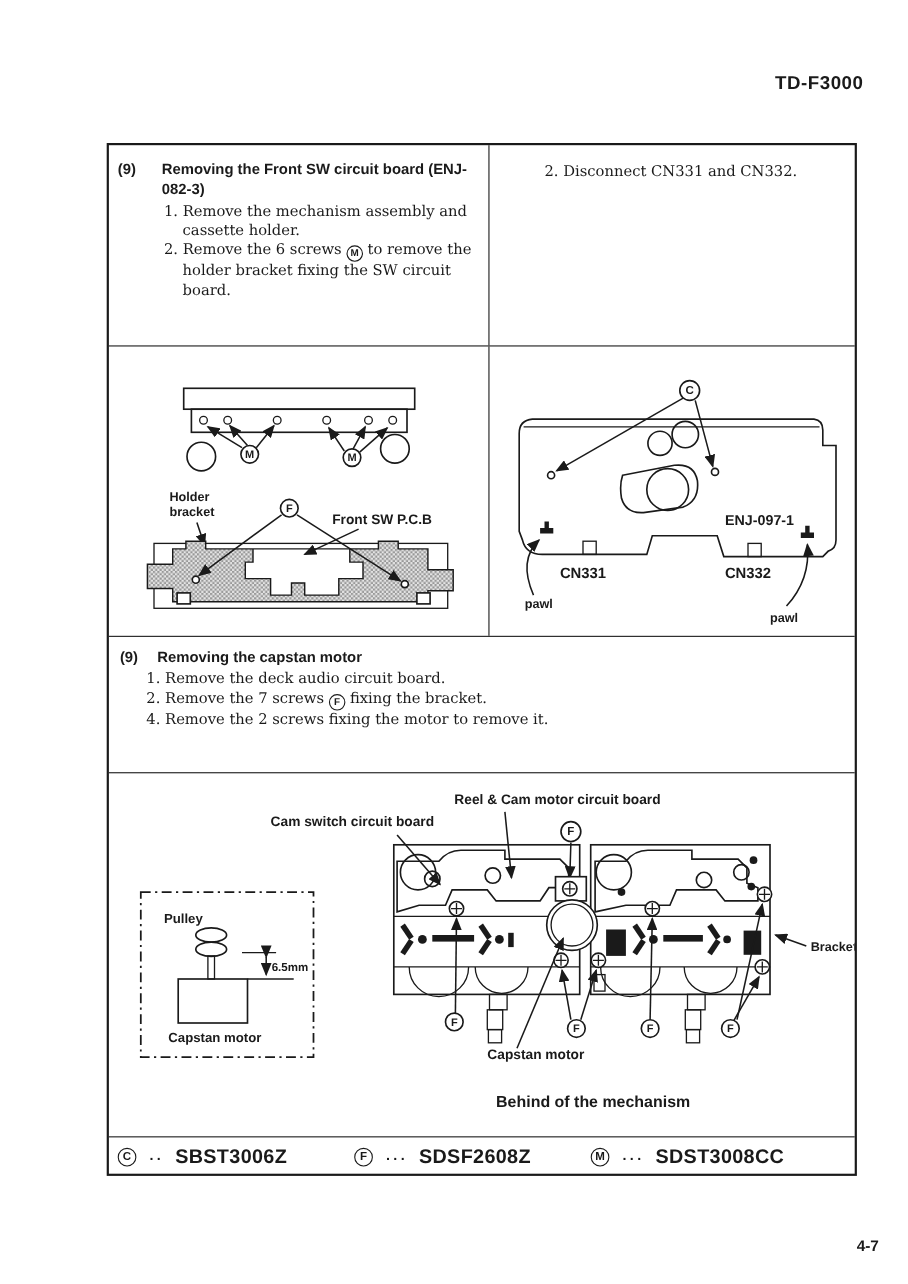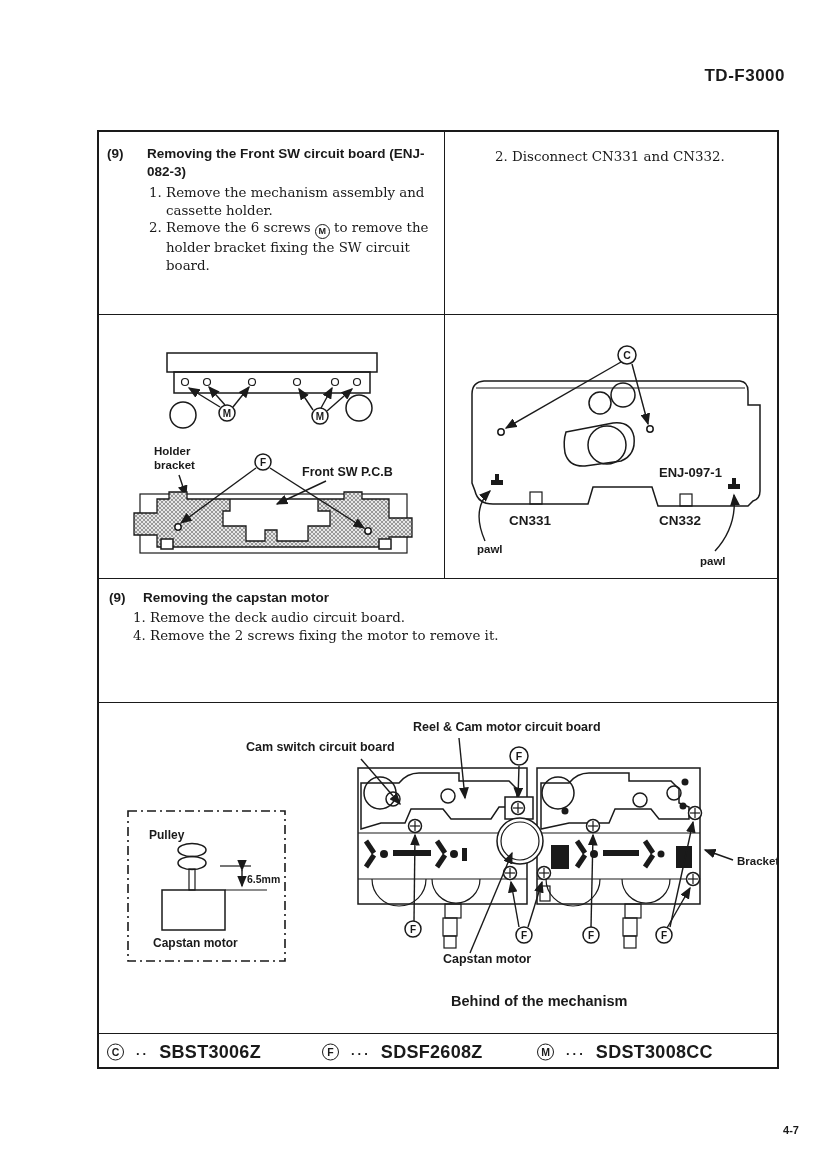--- a/index.html
+++ b/index.html
@@ -1,19 +1,19 @@
 <!DOCTYPE html>
 <html><head>
 <meta charset="utf-8">
 <style>
   html,body{margin:0;padding:0;background:#fff;}
   .page{position:relative;width:825px;height:1167px;background:#fff;color:#1a1a1a;
         font-family:"Liberation Sans",sans-serif;overflow:hidden;}
   .model{position:absolute;top:66px;right:40px;font-size:17px;font-weight:bold;letter-spacing:.5px;}
-  .pageno{position:absolute;top:1124px;right:26px;font-size:11px;font-weight:bold;}
+  .pageno{position:absolute;top:1124px;right:26px;font-size:14px;font-weight:bold;}
   .box{position:absolute;left:97px;top:130px;width:682px;height:939px;border:2px solid #1a1a1a;box-sizing:border-box;}
   .row{box-sizing:border-box;}
   .rowA{height:183px;border-bottom:1.5px solid #1a1a1a;display:flex;}
   .rowB{height:264px;border-bottom:1.5px solid #1a1a1a;display:flex;}
   .rowC{height:124px;border-bottom:1.5px solid #1a1a1a;}
   .rowD{height:330px;position:relative;}
   .rowE{height:36px;border-top:1.5px solid #1a1a1a;position:relative;}
   .cellL{width:346px;box-sizing:border-box;border-right:1.5px solid #1a1a1a;}
   .cellR{flex:1;}
   .padL{padding:13px 10px 0 8px;}
@@ -171,20 +171,21 @@
       </div>
     </div>
 
     <div class="row rowC padC">
       <div class="sec-h">
         <span class="h-num slim">(9)</span>
         <span class="h-title">Removing the capstan motor</span>
       </div>
       <div class="steps stepsC">
           <div class="step"><span>1.&nbsp;</span>Remove the deck audio circuit board.</div>
+          <div class="step"><span>2.&nbsp;</span>Remove the 7 screws <span class="cl">F</span> fixing the bracket.</div>
           <div class="step"><span>4.&nbsp;</span>Remove the 2 screws fixing the motor to remove it.</div>
         </div>
     </div>
 
     <div class="row rowD">
       <svg width="678" height="330" viewBox="0 0 678 330">
         <defs>
           <marker id="arC" markerWidth="9" markerHeight="7" refX="7.5" refY="3.5" orient="auto">
             <path class="arh" d="M0,0 L8.5,3.5 L0,7 Z"></path>
           </marker>

